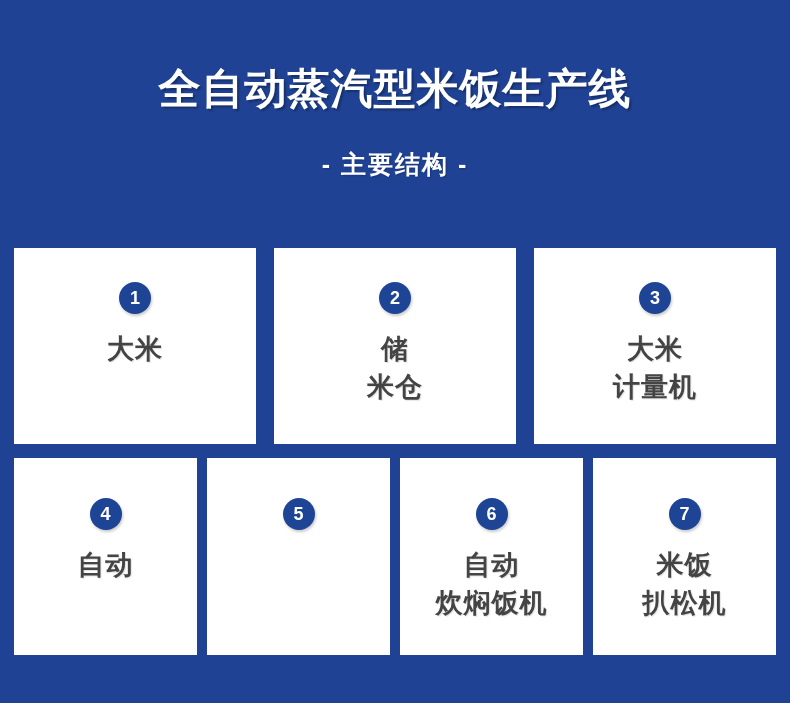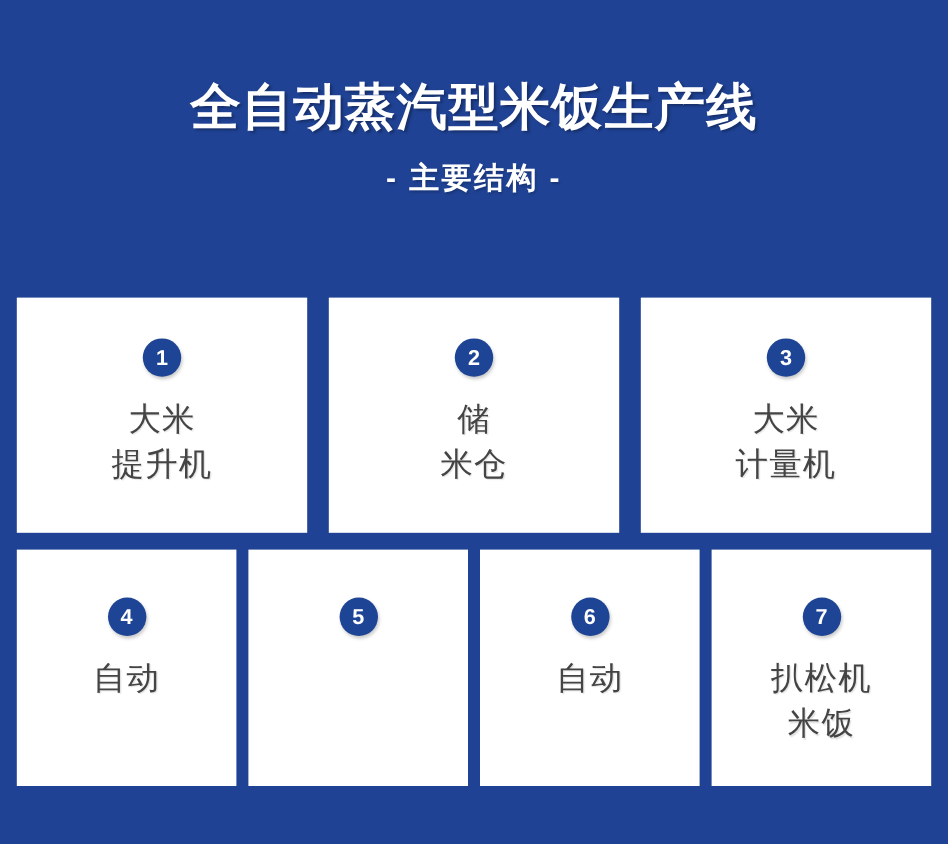--- a/index.html
+++ b/index.html
@@ -34,21 +34,21 @@
     letter-spacing: 1px;
     line-height: 1.1;
     text-shadow: 2px 2px 2px rgba(0, 0, 0, 0.28);
     margin: 0;
   }
   .subtitle {
     color: #ffffff;
     font-size: 25px;
     font-weight: bold;
     letter-spacing: 2px;
-    margin: 20px 0 0 0;
+    margin: 36px 0 0 0;
     text-shadow: 1px 1px 2px rgba(0, 0, 0, 0.20);
   }
 
   
   .grid {
     position: absolute;
     left: 14px;
     top: 248px;
     width: 762px;
   }
@@ -104,21 +104,21 @@
     flex: none;
   }
   .row-two .badge {
     margin-top: 40px;
   }
 
   .label {
     margin-top: 16px;
     color: #444444;
     font-size: 27px;
-    font-weight: normal;
+    font-weight: bold;
     line-height: 1.42;
     text-align: center;
     letter-spacing: 1px;
     text-shadow: 1px 1px 1px rgba(0, 0, 0, 0.12);
   }
   .label .line {
     display: block;
   }
 </style>
 </head>
@@ -132,21 +132,20 @@
   </div>
 
   <div class="grid">
 
     <div class="row row-one">
 
       <div class="card">
         <div class="badge">1</div>
         <div class="label">
           <span class="line">大米</span>
-          <span class="line">提升机</span>
         </div>
       </div>
 
       <div class="card">
         <div class="badge">2</div>
         <div class="label">
           <span class="line">储</span>
           <span class="line">米仓</span>
         </div>
       </div>
@@ -173,28 +172,29 @@
       <div class="card">
         <div class="badge">5</div>
         <div class="label">
         </div>
       </div>
 
       <div class="card">
         <div class="badge">6</div>
         <div class="label">
           <span class="line">自动</span>
+          <span class="line">炊焖饭机</span>
         </div>
       </div>
 
       <div class="card">
         <div class="badge">7</div>
         <div class="label">
+          <span class="line">米饭</span>
           <span class="line">扒松机</span>
-          <span class="line">米饭</span>
         </div>
       </div>
 
     </div>
 
   </div>
 
 </div>
 
 </body></html>

